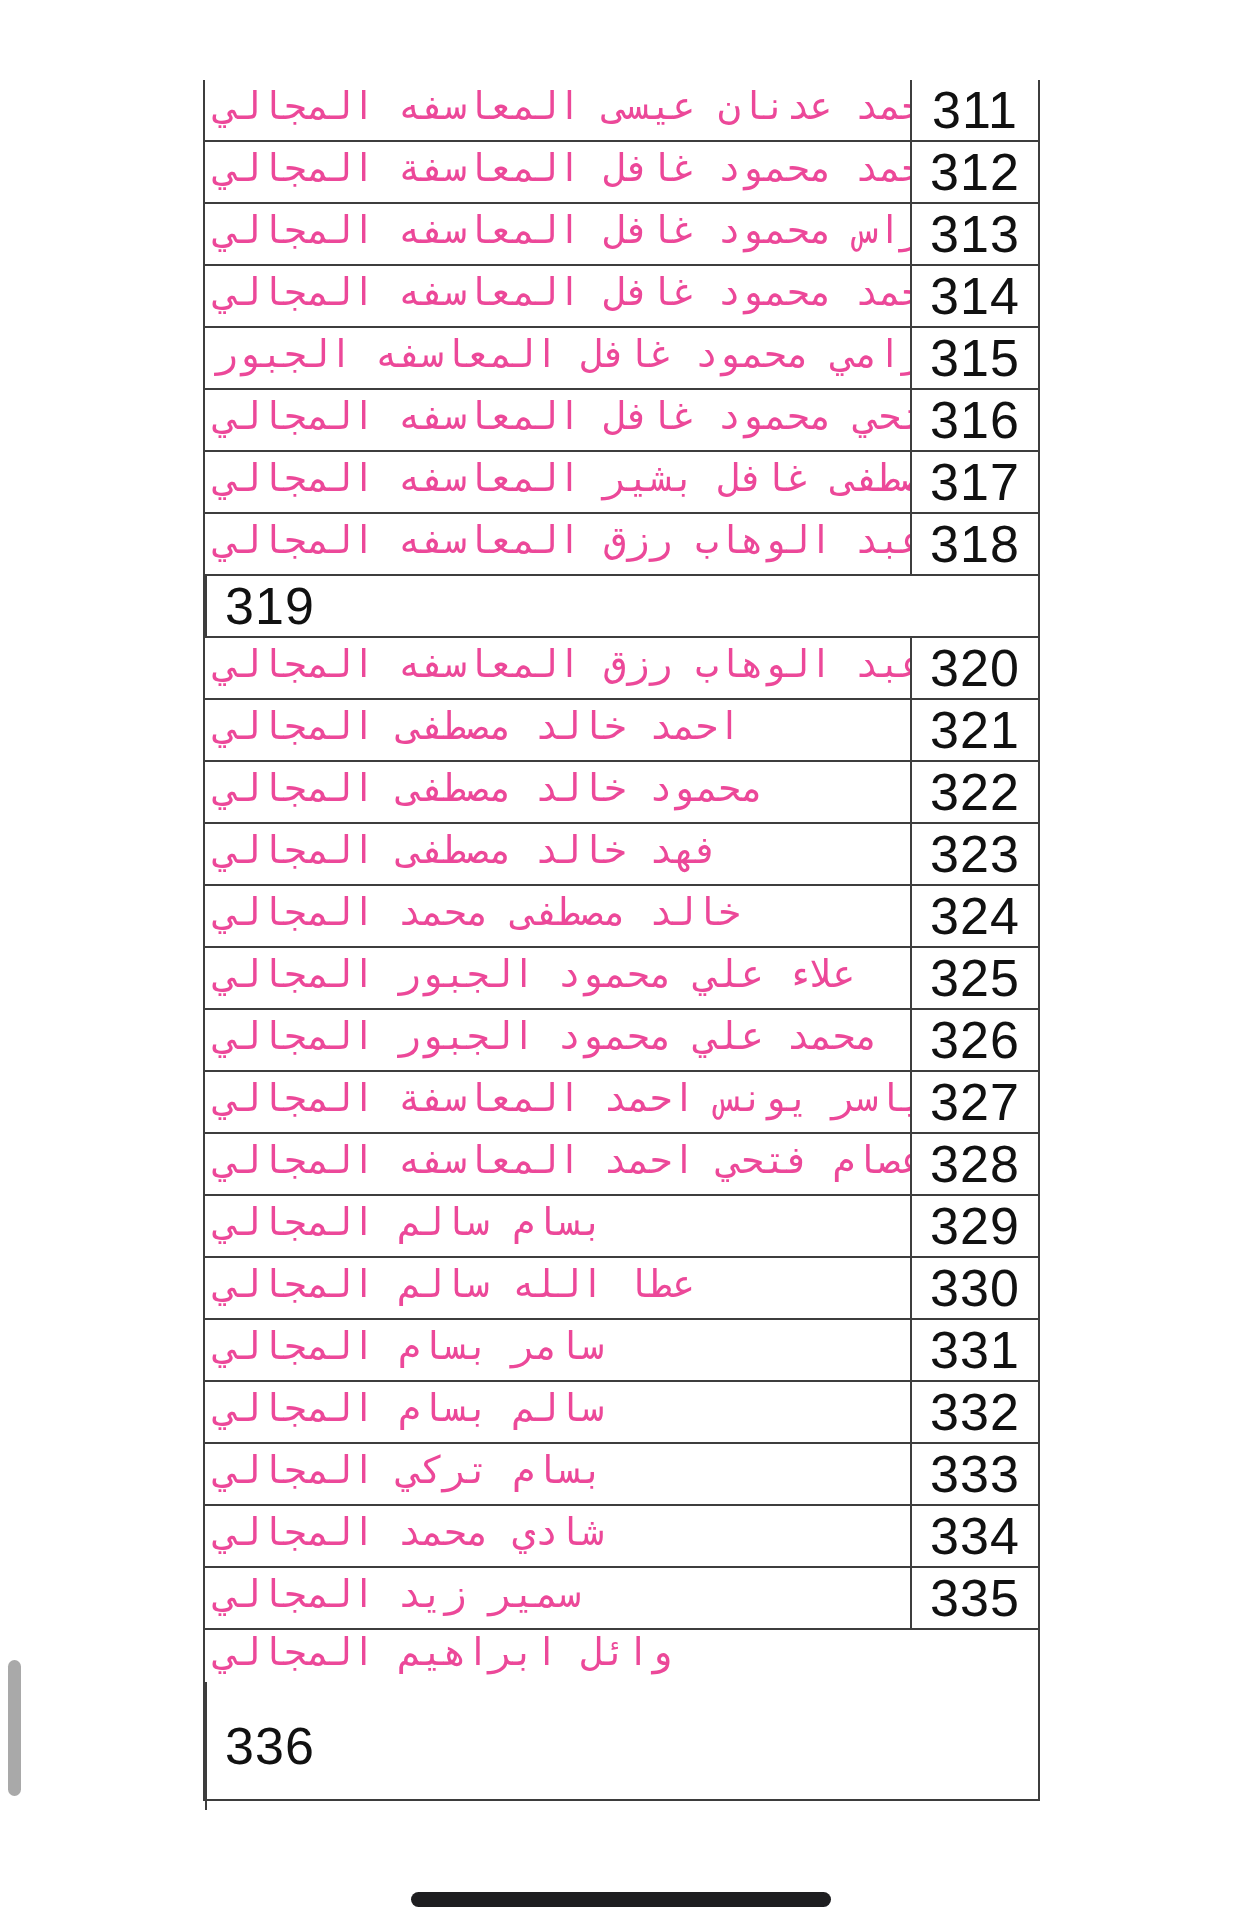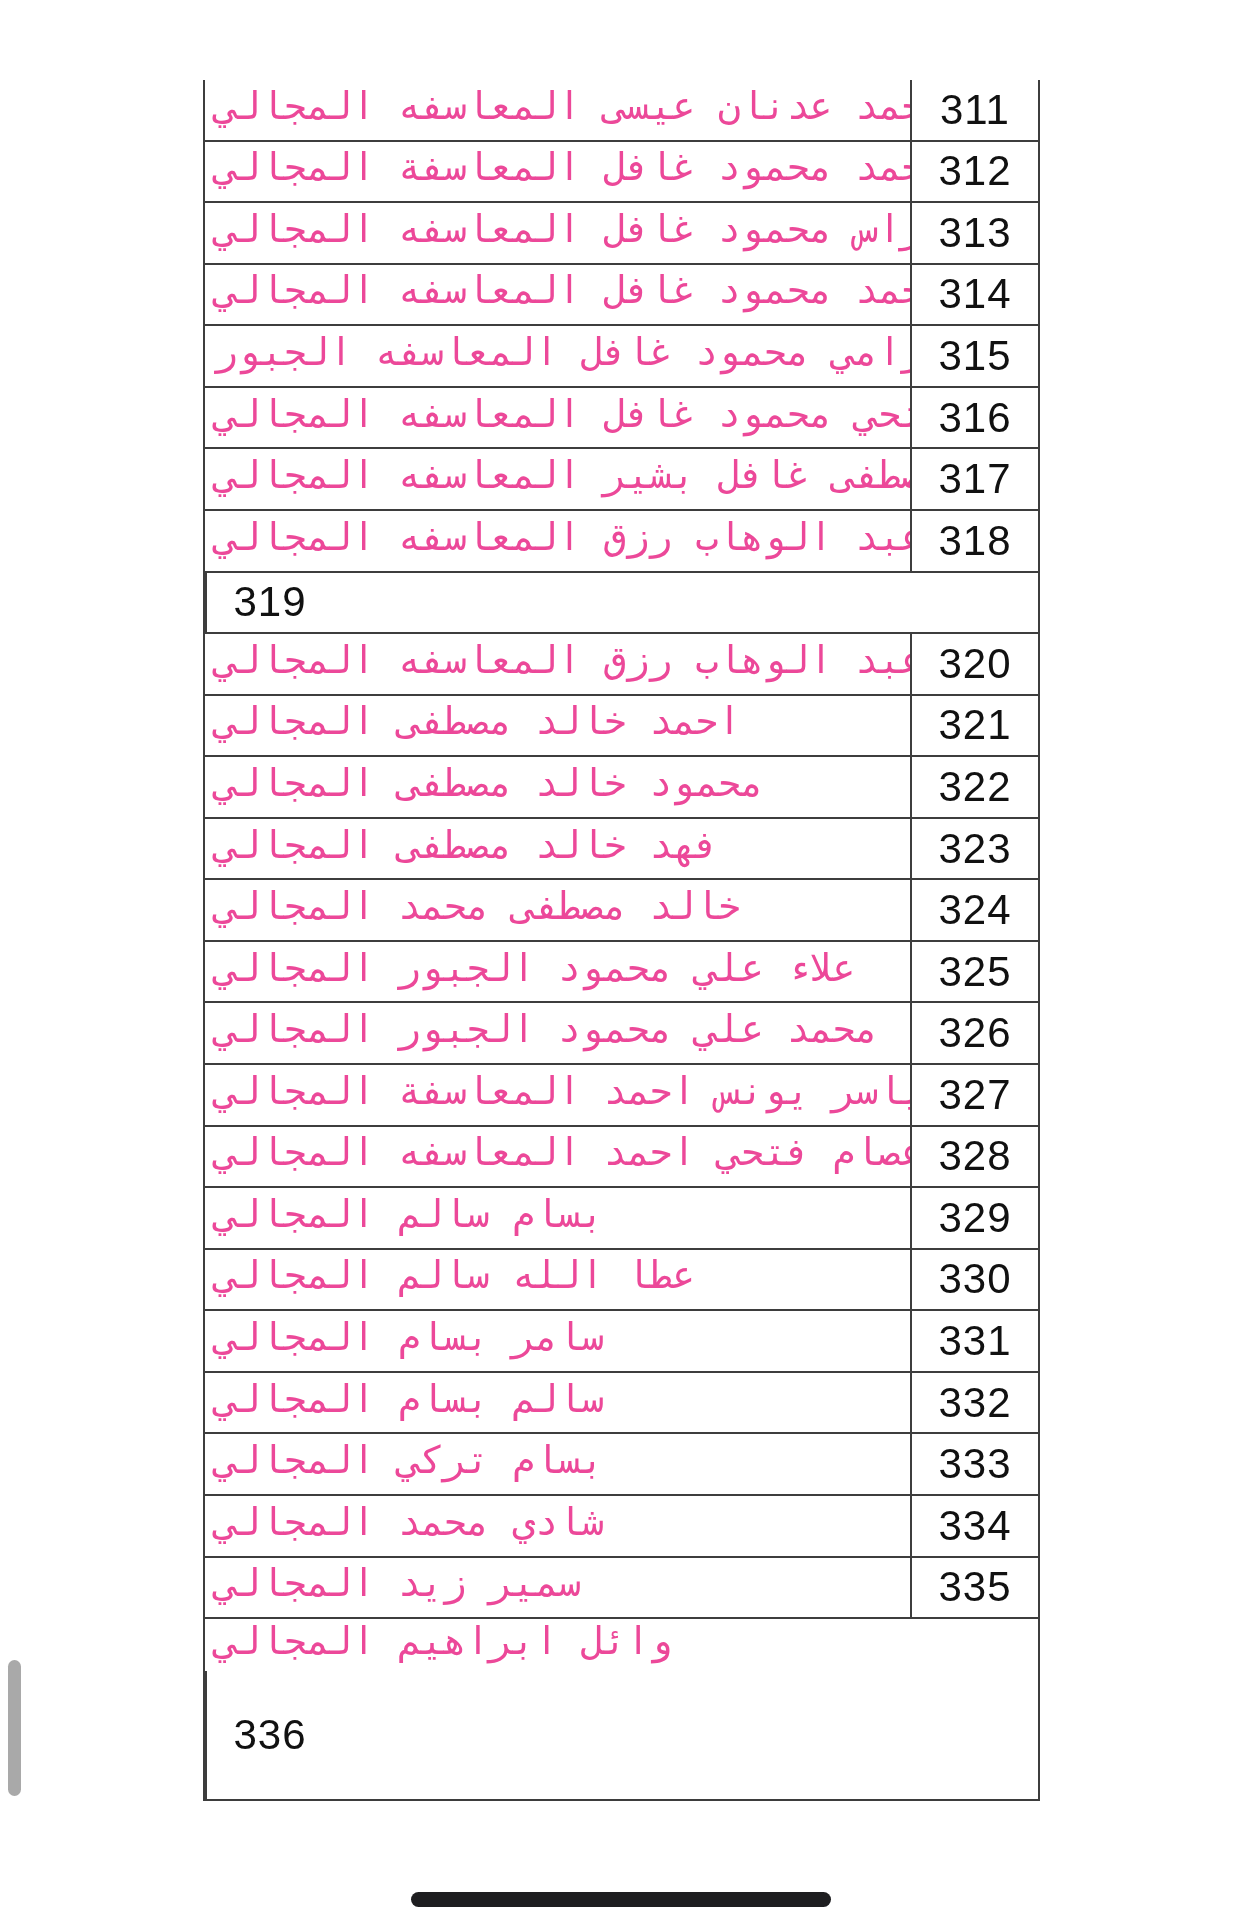--- a/index.html
+++ b/index.html
@@ -53,21 +53,21 @@
     direction: rtl;
     white-space: nowrap;
     overflow: hidden;
     font-family: Liberation Mono, monospace;
   }
   .cell.num {
     width: 128px;
     flex: 0 0 128px;
     justify-content: center;
     border-left: 2px solid #3d3d3d;
-    font-size: 42px;
+    font-size: 52px;
     color: #111111;
     font-family: "Liberation Sans", sans-serif;
     letter-spacing: 1px;
   }
   .scroll-thumb {
     position: absolute;
     left: 8px;
     top: 1660px;
     width: 13px;
     height: 136px;

